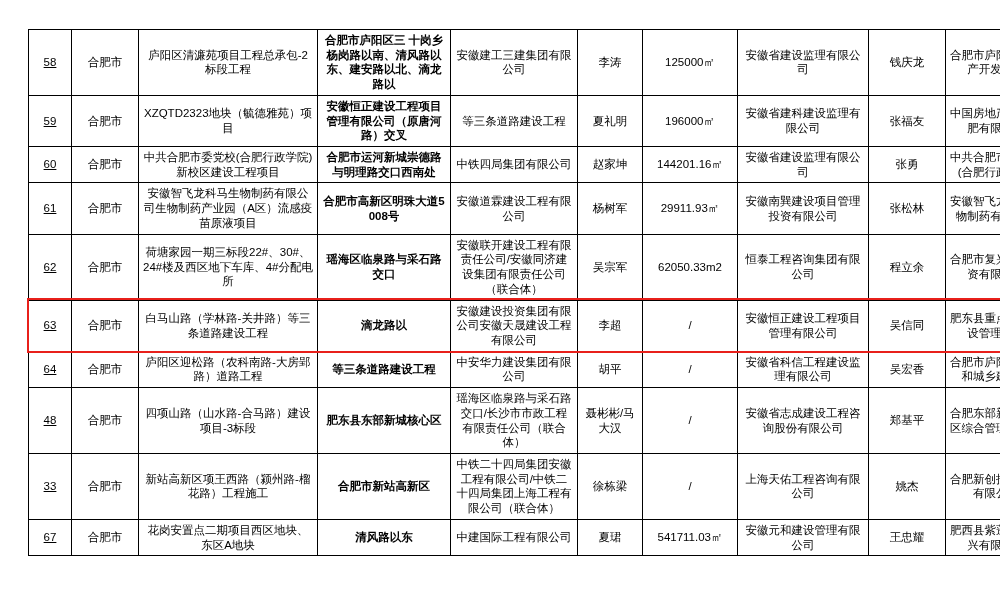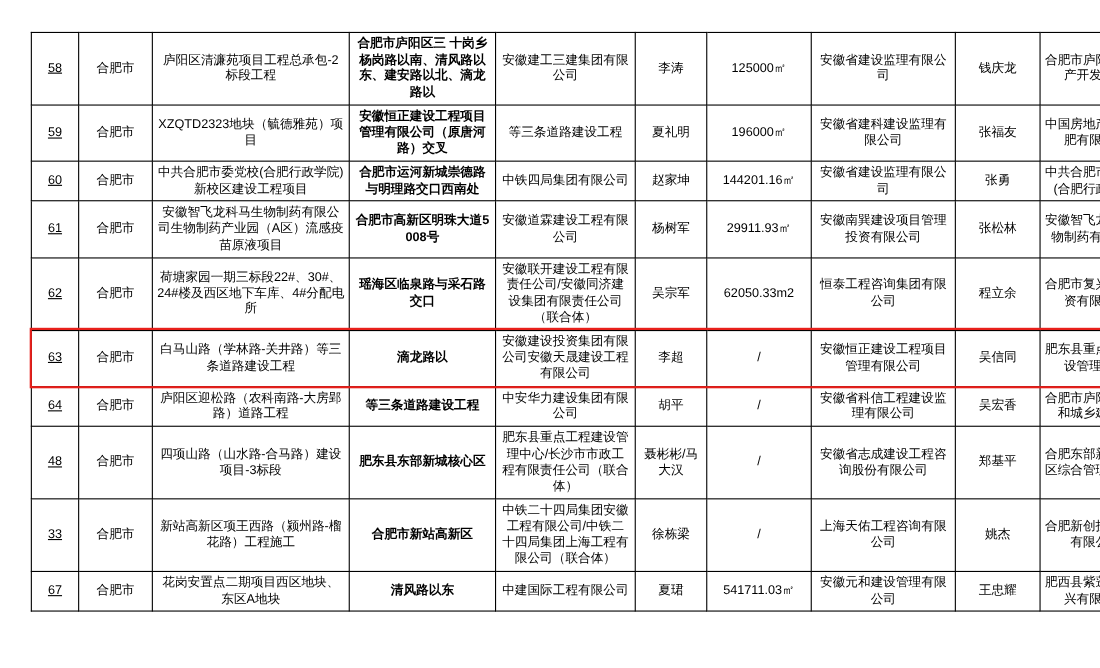--- a/index.html
+++ b/index.html
@@ -159,21 +159,21 @@
         <td class="c-super">安徽省科信工程建设监理有限公司</td>
         <td class="c-sname">吴宏香</td>
         <td class="c-unit">合肥市庐阳区住房和城乡建设局</td>
 
       </tr>
       <tr>
         <td class="c-idx">48</td>
         <td class="c-city">合肥市</td>
         <td class="c-proj">四项山路（山水路-合马路）建设项目-3标段</td>
         <td class="c-loc">肥东县东部新城核心区</td>
-        <td class="c-build">肥东县重点工程建设管理中心/长沙市市政工程有限责任公司（联合体）</td>
+        <td class="c-build">瑶海区临泉路与采石路交口/长沙市市政工程有限责任公司（联合体）</td>
         <td class="c-pers">聂彬彬/马大汉</td>
         <td class="c-area">/</td>
         <td class="c-super">安徽省志成建设工程咨询股份有限公司</td>
         <td class="c-sname">郑基平</td>
         <td class="c-unit">合肥东部新城核心区综合管理办公室</td>
 
       </tr>
       <tr>
         <td class="c-idx">33</td>
         <td class="c-city">合肥市</td>

